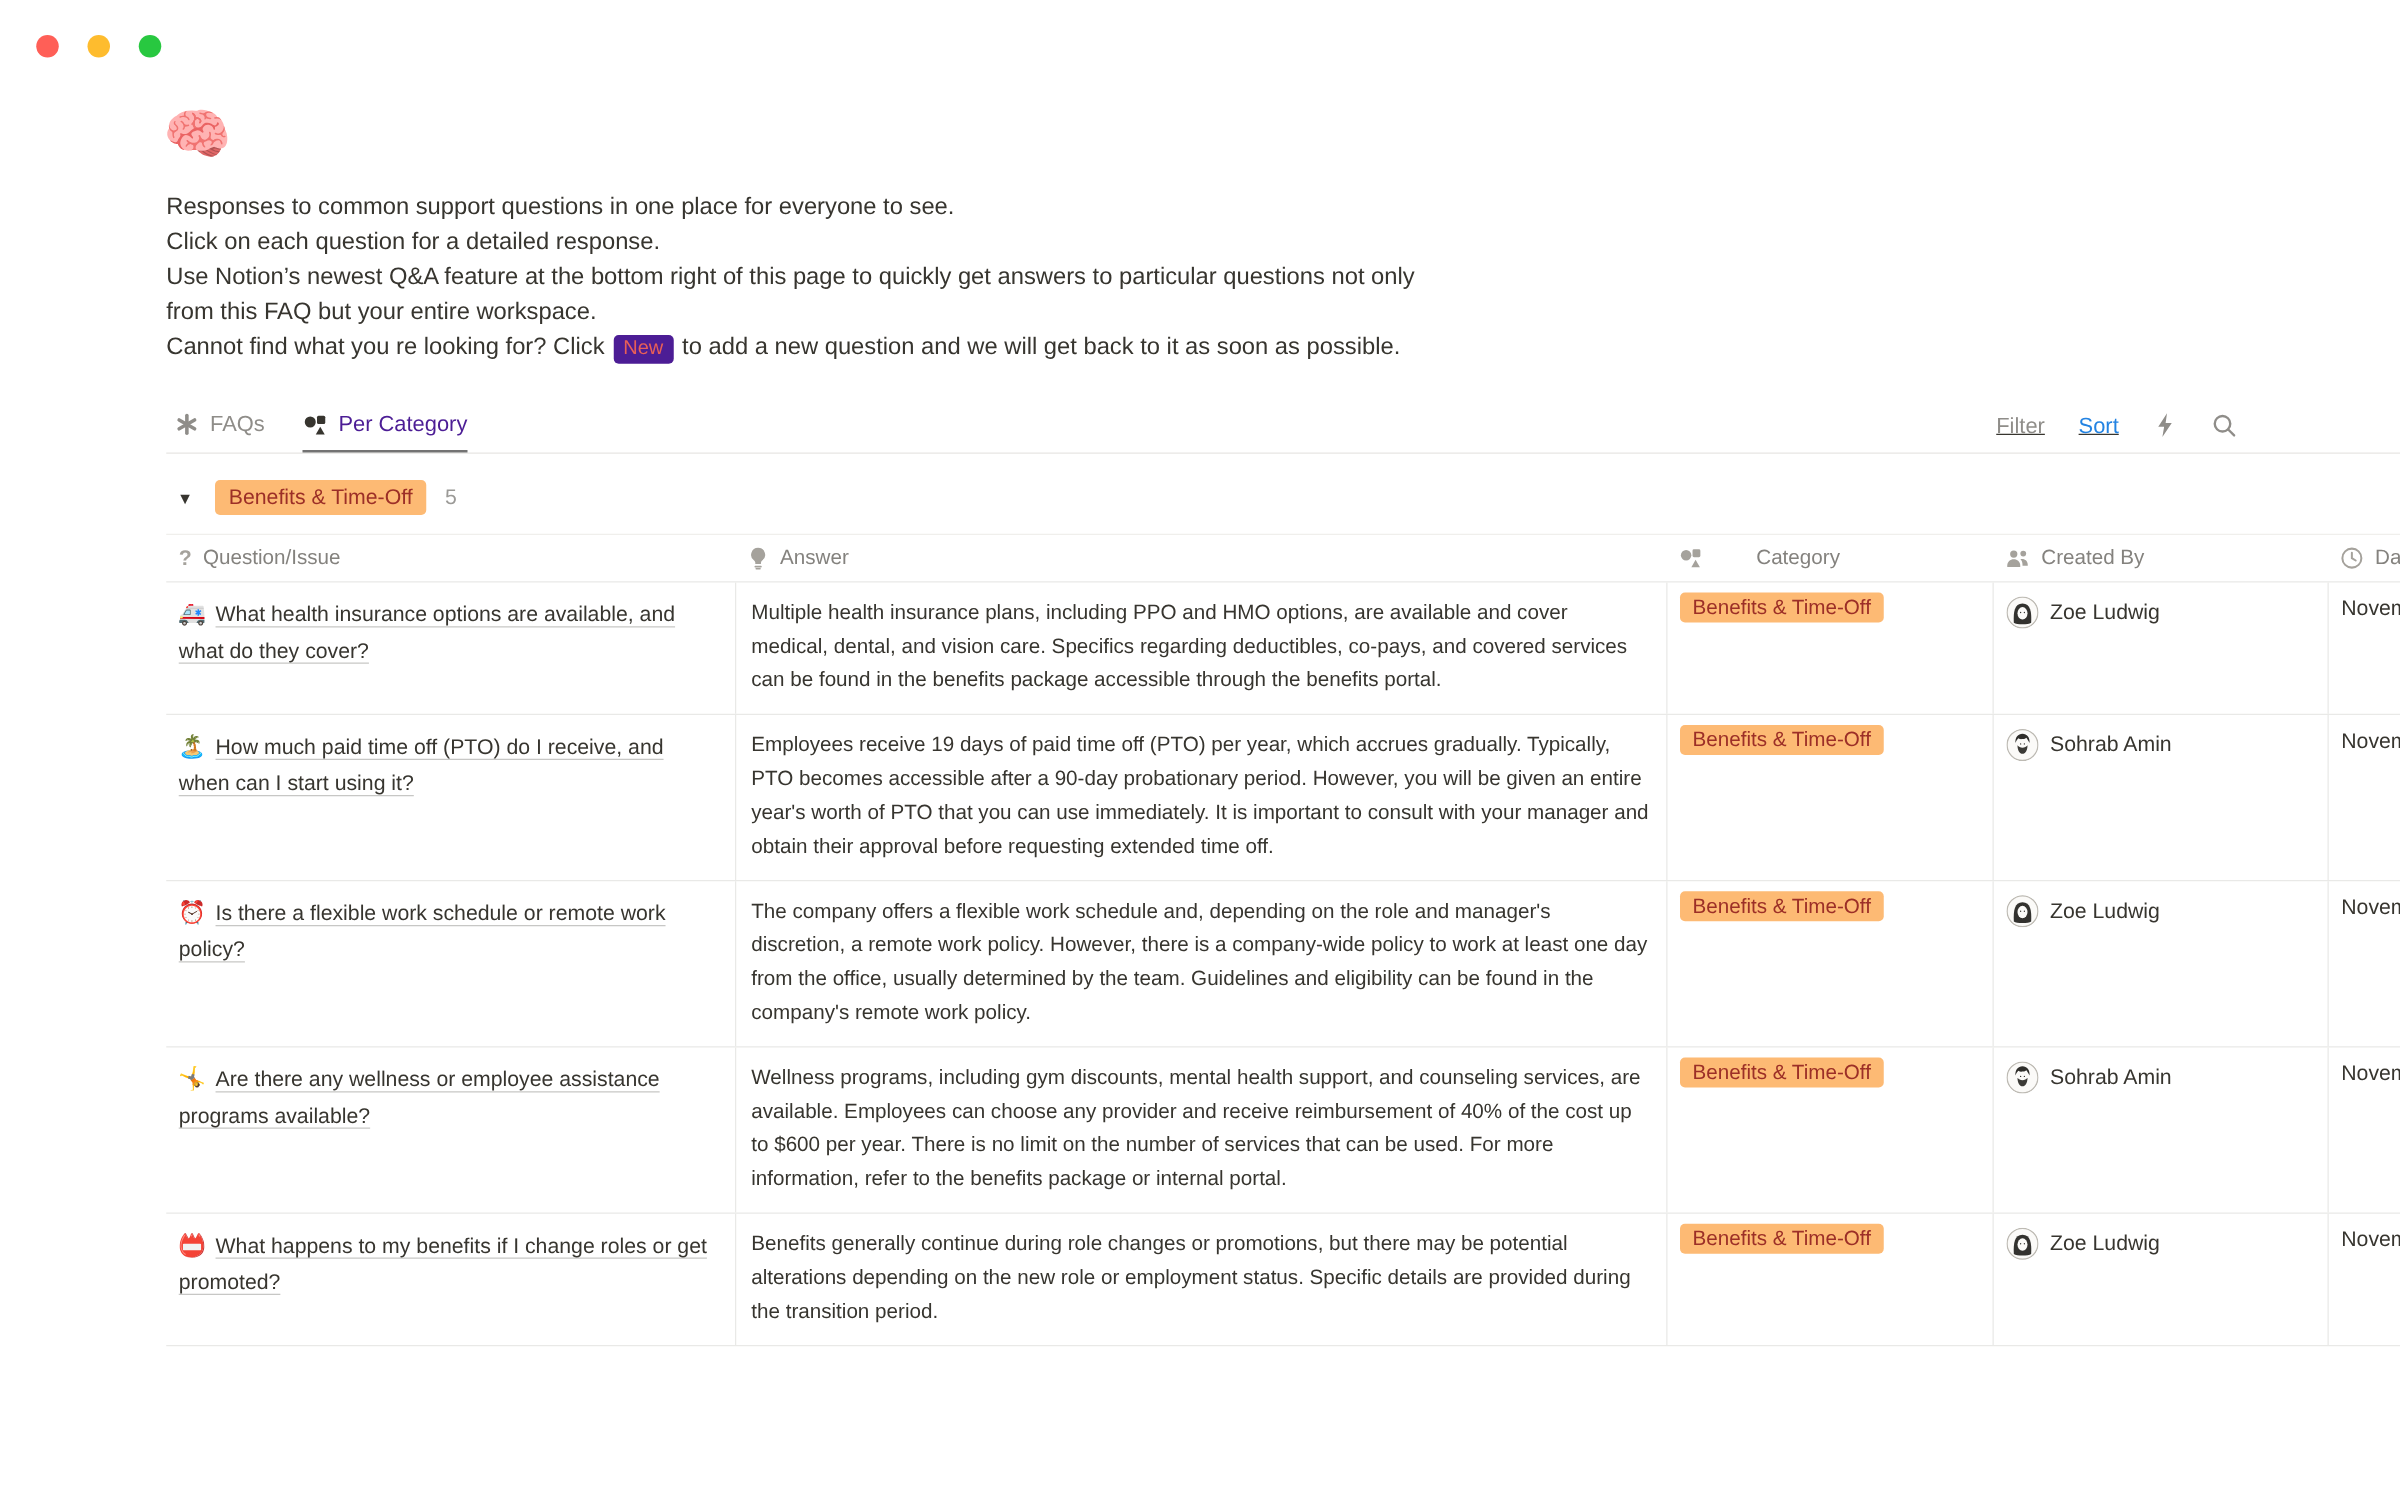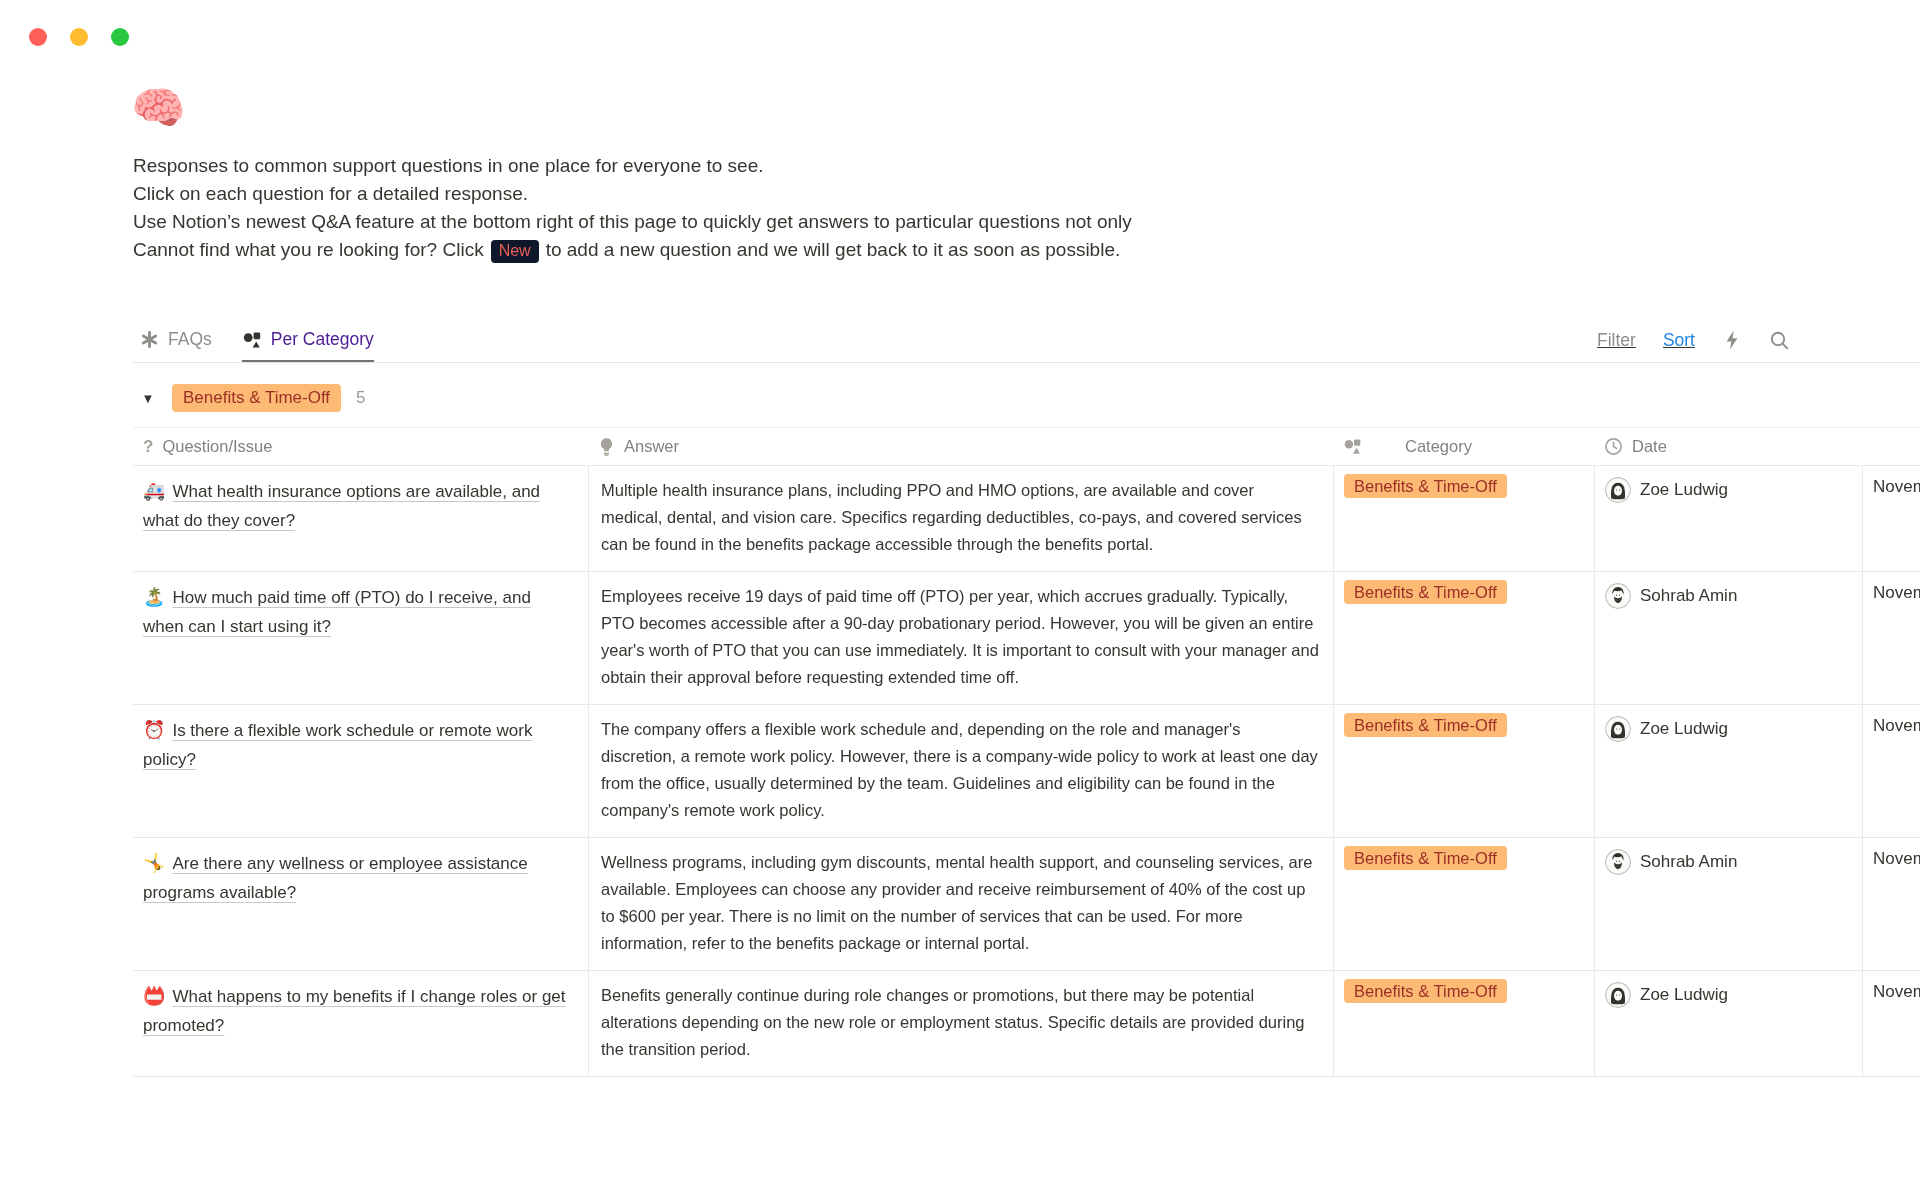--- a/index.html
+++ b/index.html
@@ -11,21 +11,21 @@
   .dot { width:18px; height:18px; border-radius:50%; }
   .dot.red{ background:#ff5f57; } .dot.yellow{ background:#febc2e; } .dot.green{ background:#28c840; }
 
   
   .title-row { position:absolute; left:131px; top:86px; display:flex; align-items:center; gap:16px; }
   .page-emoji { font-size:44px; line-height:1; }
   h1.page-title { font-size:46px; font-weight:700; letter-spacing:-0.8px; color:#2f2d28; }
 
   
   .description { position:absolute; left:133px; top:152px; font-size:19px; line-height:28px; color:#37352f; }
-  .badge-new { display:inline-block; background:#0f172a; color:#e85f57; font-size:16px;
+  .badge-new { display:inline-block; background:#4c1d95; color:#e85f57; font-size:16px;
                padding:1px 8px 2px; border-radius:4px; margin:0 7px; line-height:20px; }
 
   
   .toolbar { position:absolute; left:133px; top:317px; width:1787px; height:46px;
              border-bottom:1px solid #e7e6e3; display:flex; align-items:stretch; }
   .tabs { display:flex; gap:30px; padding-left:7px; }
   .tab { display:flex; align-items:center; gap:9px; font-size:17.5px; cursor:default; }
   .tab .ticon { display:flex; align-items:center; }
   .tab.inactive { color:#8f8d89; }
   .tab.active { color:#4c1d95; font-weight:500; border-bottom:2px solid #737373; padding-top:2px; }
@@ -79,20 +79,21 @@
 </div>
 
 <div class="title-row">
   <span class="page-emoji">🧠</span>
 </div>
 
 <div class="description">
   <div>Responses to common support questions in one place for everyone to see.</div>
   <div>Click on each question for a detailed response.</div>
   <div>Use Notion’s newest Q&amp;A feature at the bottom right of this page to quickly get answers to particular questions not only</div>
+  <div>from this FAQ but your entire workspace.</div>
   <div><span>Cannot find what you re looking for? Click</span><span class="badge-new">New</span><span>to add a new question and we will get back to it as soon as possible.</span></div>
 </div>
 
 <div class="toolbar">
   <div class="tabs">
     <div class="tab inactive">
       <span class="ticon">
         <svg width="19" height="19" viewBox="0 0 20 20">
             <g stroke="#8f8d89" stroke-width="3" stroke-linecap="round">
               <line x1="10" y1="2.5" x2="10" y2="17.5"></line>
@@ -155,20 +156,31 @@
     <div class="th col-c">
       <span class="hicon">
         <svg width="19" height="19" viewBox="0 0 20 20" fill="#a5a29c">
             <circle cx="6.2" cy="7.6" r="4.4"></circle>
             <rect x="11.6" y="2.6" width="6.6" height="6.6" rx="1.2"></rect>
             <path d="M10.6 17.6 L14.2 11.4 L17.8 17.6 Z"></path>
           </svg>
       </span>
       <span>Category</span>
     </div>
+    <div class="th col-cb">
+      <span class="hicon">
+        <svg width="20" height="18" viewBox="0 0 20 18" fill="#a5a29c">
+            <circle cx="7" cy="5.2" r="2.9"></circle>
+            <path d="M1.8 14.6 c0-3.3 2.3-5.2 5.2-5.2 s5.2 1.9 5.2 5.2 v.9 H1.8 Z"></path>
+            <circle cx="14.6" cy="4.8" r="2.3"></circle>
+            <path d="M13.6 9.2 c2.8 0 4.6 1.8 4.6 4.6 v.8 h-4.2 v-.9 c0-1.8-.6-3.3-1.7-4.3 .4-.15.8-.2 1.3-.2 Z"></path>
+          </svg>
+      </span>
+      <span>Created By</span>
+    </div>
     <div class="th col-d">
       <span class="hicon">
         <svg width="19" height="19" viewBox="0 0 20 20" fill="none" stroke="#a5a29c" stroke-width="1.7" stroke-linecap="round">
             <circle cx="10" cy="10" r="8"></circle>
             <path d="M10 5.5 V10 L13.2 12"></path>
           </svg>
       </span>
       <span>Date</span>
     </div>
   </div>

